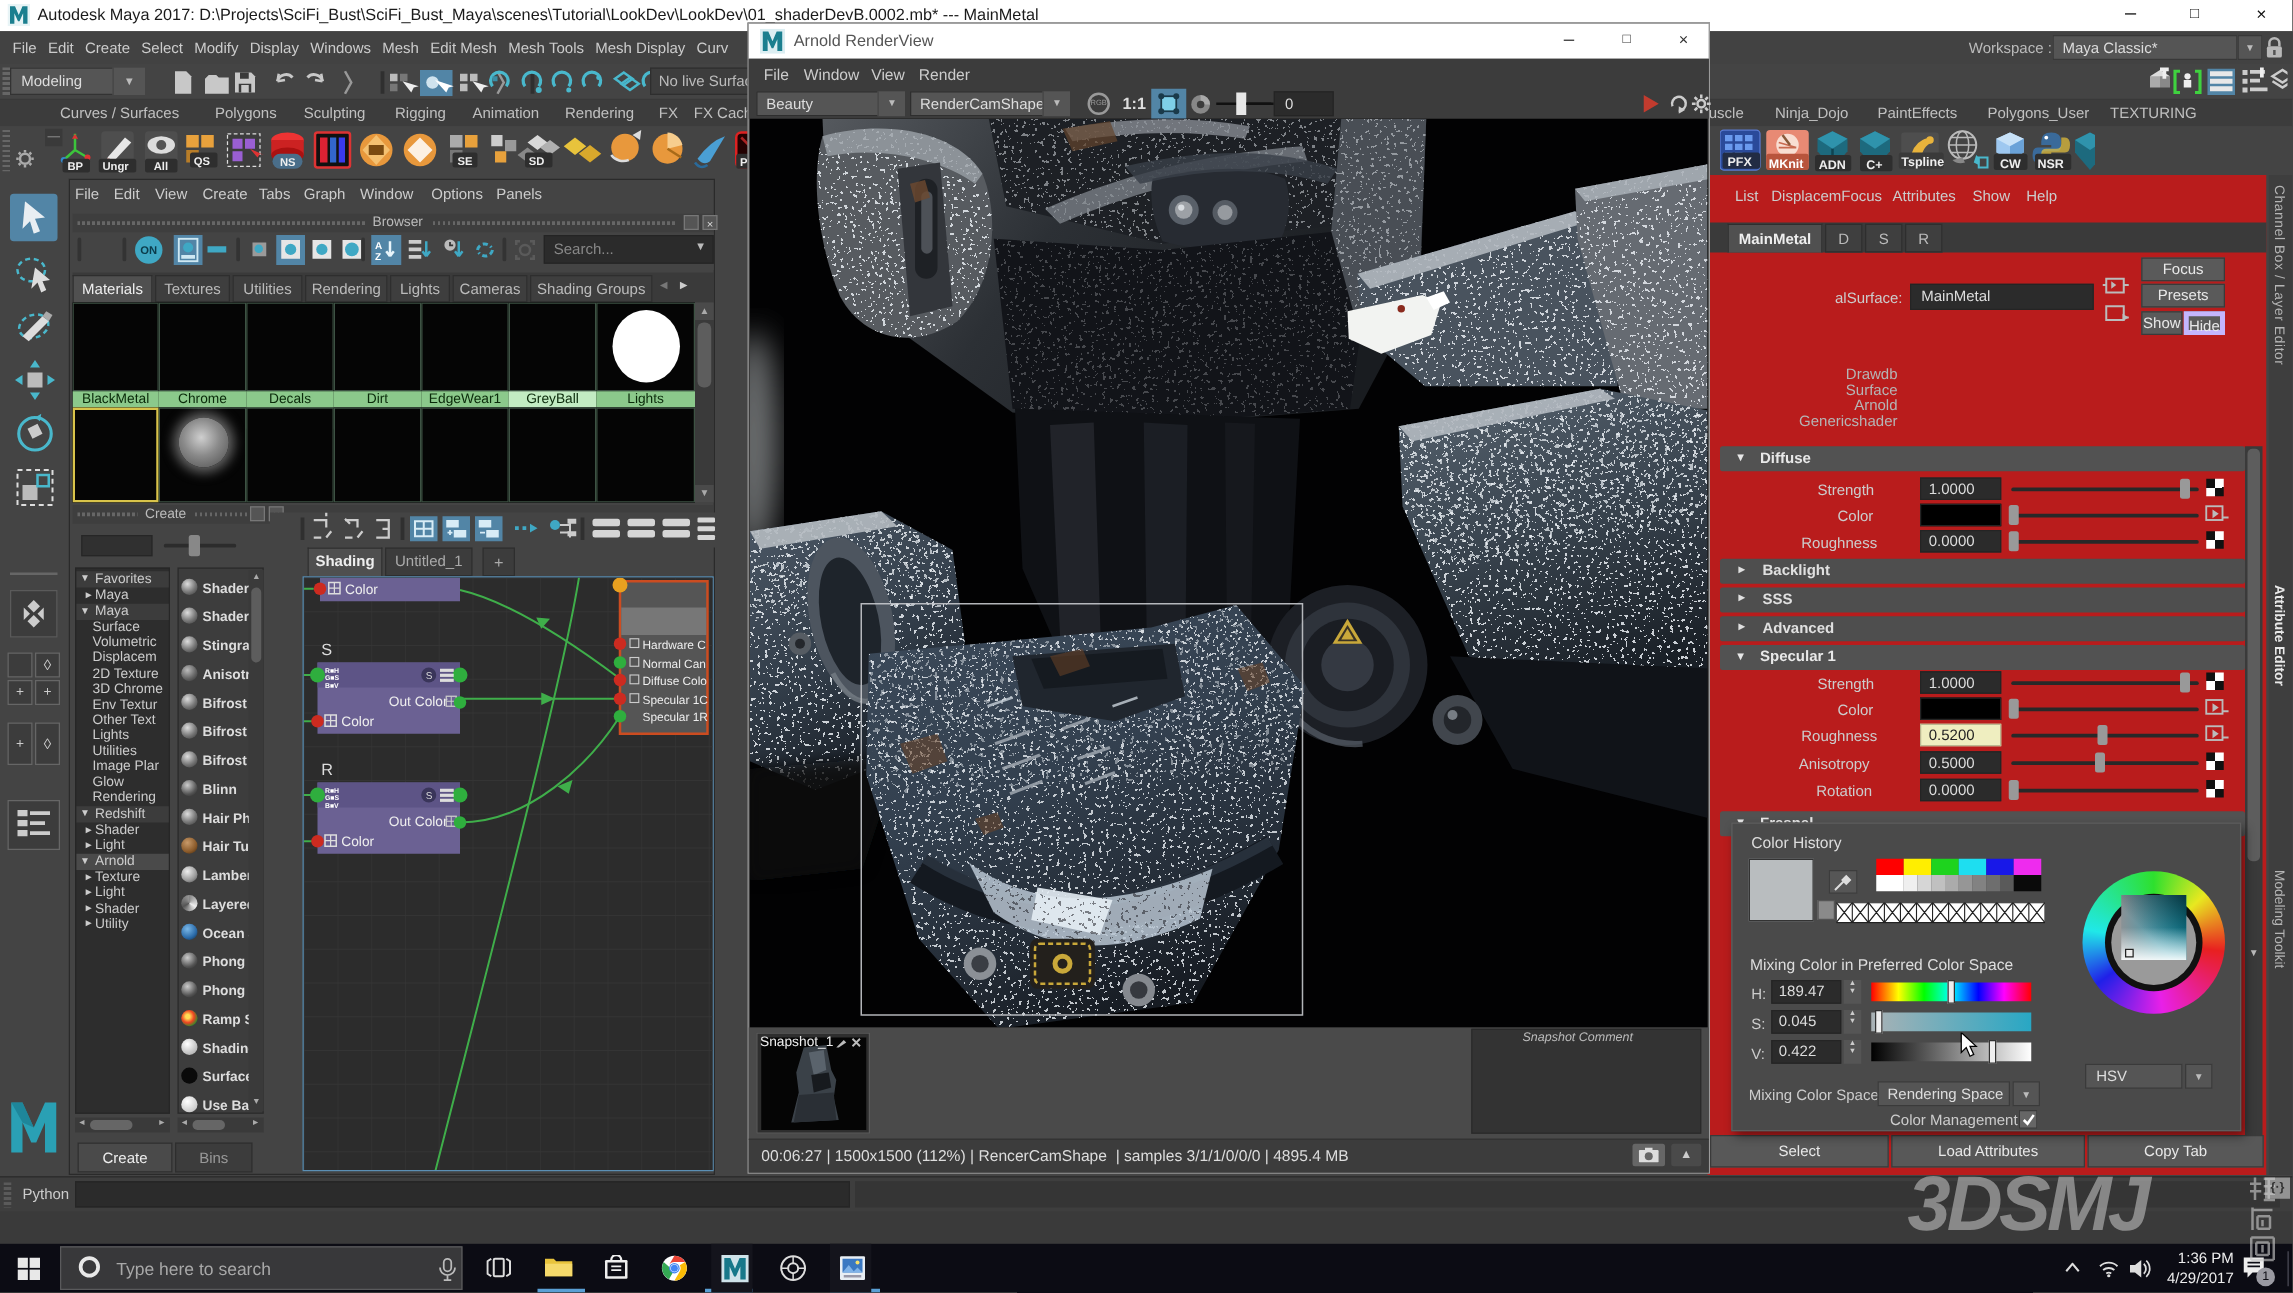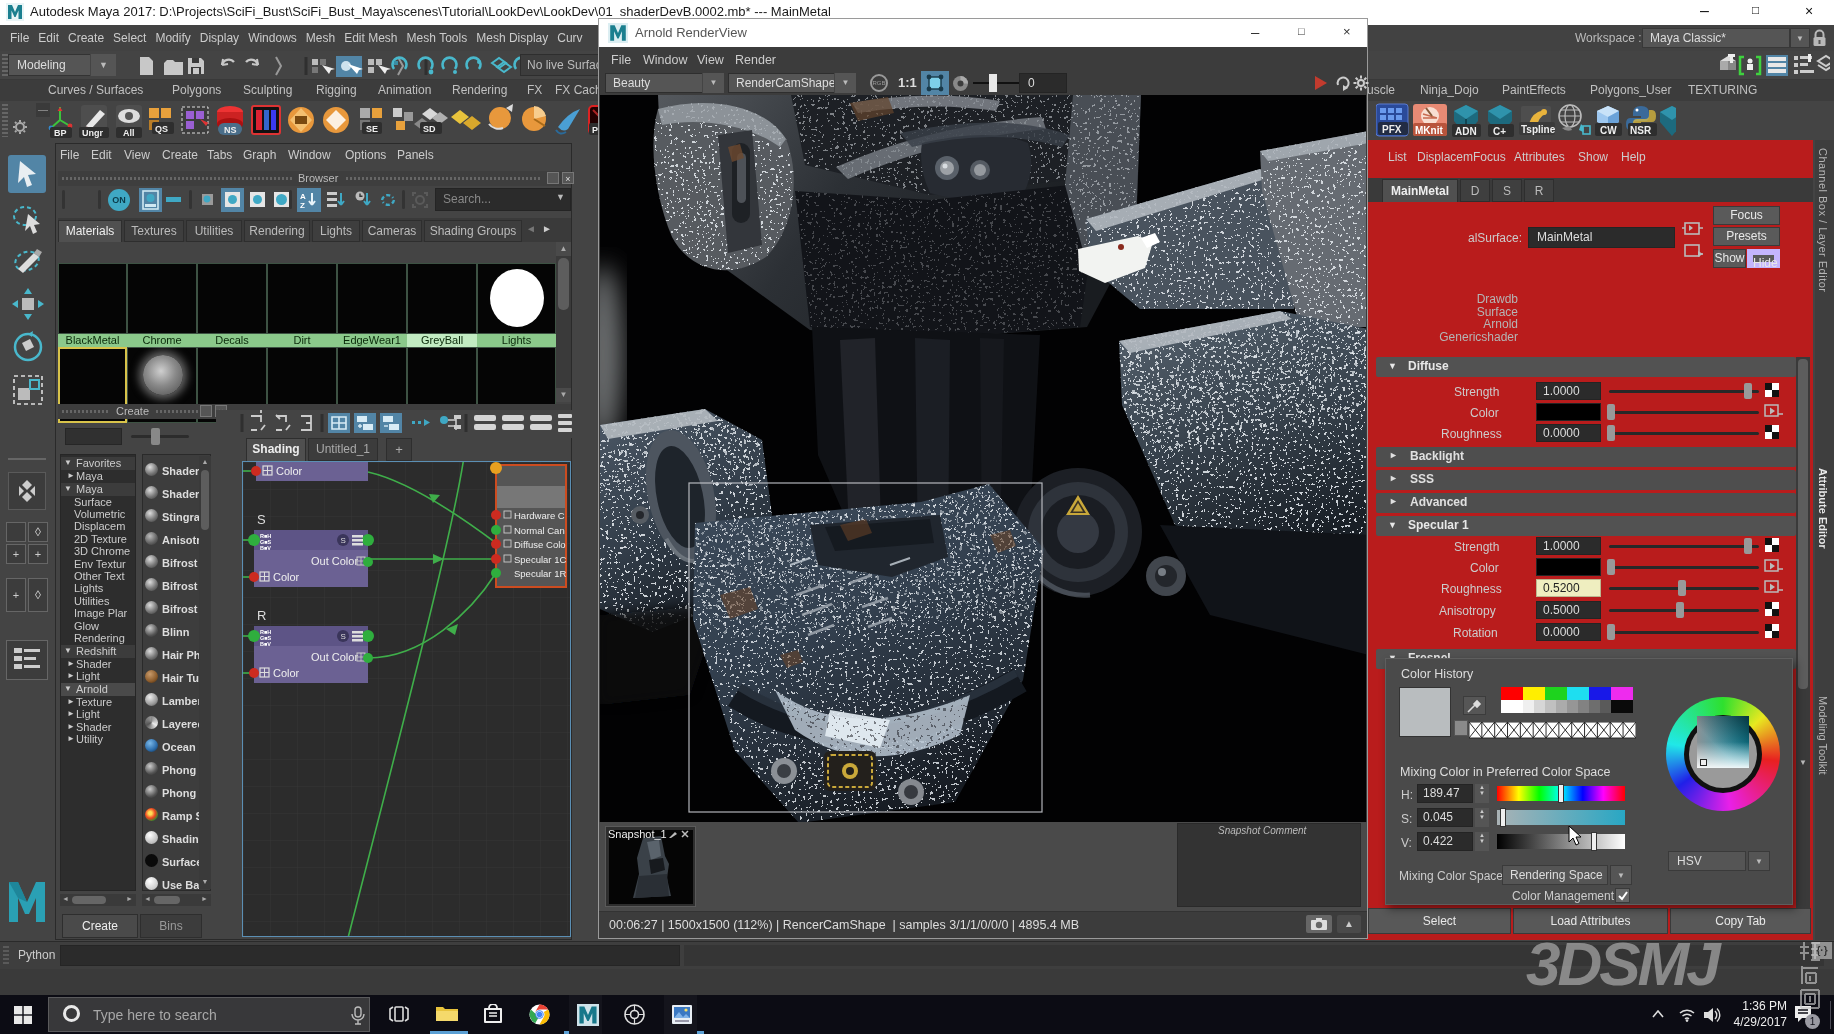--- a/index.html
+++ b/index.html
@@ -505,21 +505,21 @@
     <div class="abs" style="left:66px;top:2px;width:60px;height:22px;background:#3e3e3e;border:1px solid #2e2e2e;color:#bbb;text-align:center;line-height:20px;font-size:12px;">Textures</div>
     <div class="abs" style="left:128px;top:2px;width:56px;height:22px;background:#3e3e3e;border:1px solid #2e2e2e;color:#bbb;text-align:center;line-height:20px;font-size:12px;">Utilities</div>
     <div class="abs" style="left:186px;top:2px;width:66px;height:22px;background:#3e3e3e;border:1px solid #2e2e2e;color:#bbb;text-align:center;line-height:20px;font-size:12px;">Rendering</div>
     <div class="abs" style="left:254px;top:2px;width:48px;height:22px;background:#3e3e3e;border:1px solid #2e2e2e;color:#bbb;text-align:center;line-height:20px;font-size:12px;">Lights</div>
     <div class="abs" style="left:304px;top:2px;width:60px;height:22px;background:#3e3e3e;border:1px solid #2e2e2e;color:#bbb;text-align:center;line-height:20px;font-size:12px;">Cameras</div>
     <div class="abs" style="left:366px;top:2px;width:98px;height:22px;background:#3e3e3e;border:1px solid #2e2e2e;color:#bbb;text-align:center;line-height:20px;font-size:12px;">Shading Groups</div>
     <span class="abs" style="left:468px;top:5px;color:#777;font-size:10px;">◄</span>
     <span class="abs" style="left:484px;top:5px;color:#ccc;font-size:10px;">►</span>
   </div>
 
-  <div class="abs" style="left:2px;top:98px;width:498px;height:160px;background:#000;overflow:hidden;margin-top:21px;">
+  <div class="abs" style="left:2px;top:98px;width:498px;height:160px;background:#000;overflow:hidden;">
 
     <div class="abs" style="left:0px;top:0px;width:69px;height:71px;border:1px solid #3d5243;background:#050505;"></div>
     <div class="abs" style="left:69px;top:0px;width:70px;height:71px;border:1px solid #3d5243;background:#050505;"></div>
     <div class="abs" style="left:139px;top:0px;width:70px;height:71px;border:1px solid #3d5243;background:#050505;"></div>
     <div class="abs" style="left:209px;top:0px;width:70px;height:71px;border:1px solid #3d5243;background:#050505;"></div>
     <div class="abs" style="left:279px;top:0px;width:70px;height:71px;border:1px solid #3d5243;background:#050505;"></div>
     <div class="abs" style="left:349px;top:0px;width:70px;height:71px;border:1px solid #3d5243;background:#050505;"></div>
     <div class="abs" style="left:419px;top:0px;width:79px;height:71px;border:1px solid #3d5243;background:#050505;"></div>
     <div class="abs" style="left:432px;top:6px;width:54px;height:58px;border-radius:50%;background:#fff;"></div>
 
@@ -1133,21 +1133,21 @@
         <path d="M11 8 l-4 -3 v6 z" fill="#bbb"></path>
       </svg>
   <svg class="abs" style="left:316px;top:102px;" width="22" height="18" viewBox="0 0 22 18">
         <rect x="3" y="3" width="14" height="11" fill="none" stroke="#bbb" stroke-width="1.6"></rect>
         <path d="M17 12 h4" stroke="#bbb" stroke-width="1.6"></path>
         <path d="M21 12 l-5 -3 v6 z" fill="#bbb"></path>
       </svg>
   <div class="abs" style="left:347px;top:66px;width:67px;height:19px;background:#5a5a5a;border:1px solid #3a3a3a;color:#e8e8e8;text-align:center;line-height:17px;">Focus</div>
   <div class="abs" style="left:347px;top:87px;width:67px;height:19px;background:#5a5a5a;border:1px solid #3a3a3a;color:#e8e8e8;text-align:center;line-height:17px;">Presets</div>
   <div class="abs" style="left:347px;top:109px;width:33px;height:19px;background:#5a5a5a;border:1px solid #3a3a3a;color:#e8e8e8;text-align:center;line-height:17px;">Show</div>
-  <div class="abs" style="left:381px;top:109px;width:33px;height:19px;background:#5a5a5a;border:6px solid #c4b5fd;color:#e8e8e8;text-align:center;line-height:17px;">Hide</div>
+  <div class="abs" style="left:381px;top:109px;width:33px;height:19px;background:#5a5a5a;border:4px solid #c4b5fd;color:#e8e8e8;text-align:center;line-height:17px;">Hide</div>
 
   <div class="abs" style="left:0px;top:153px;width:152px;text-align:right;color:#b5b5b5;line-height:12.5px;">Drawdb<br>Surface<br>Arnold<br>Genericshader</div>
 
   <div class="abs" style="left:10px;top:217px;width:420px;height:20px;background:#525252;border-radius:2px;color:#e8e8e8;font-weight:bold;">
     <span class="abs" style="left:12px;top:4px;font-size:9px;">▼</span>
         <span class="abs" style="left:32px;top:2px;">Diffuse</span>
   </div>
   <span class="abs" style="left:88px;top:245px;">Strength</span>
   <div class="abs" style="left:170px;top:242px;width:65px;height:18px;background:#2b2b2b;border:1px solid #242424;color:#ddd;line-height:16px;padding-left:6px;">1.0000</div>
   <div class="abs" style="left:243px;top:250px;width:150px;height:3px;background:#282828;border-radius:2px;"></div>

